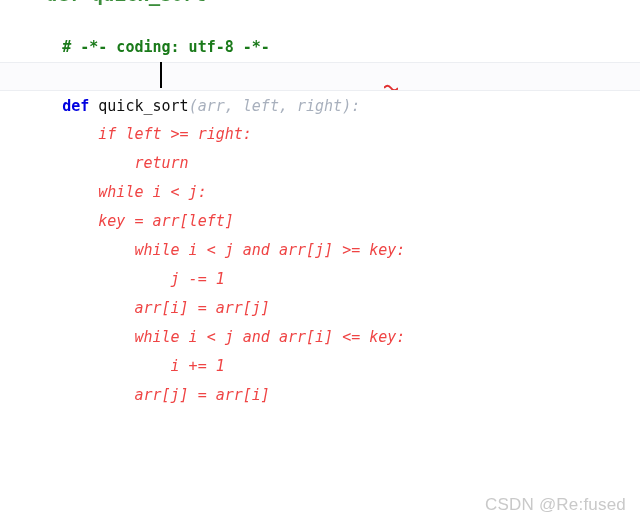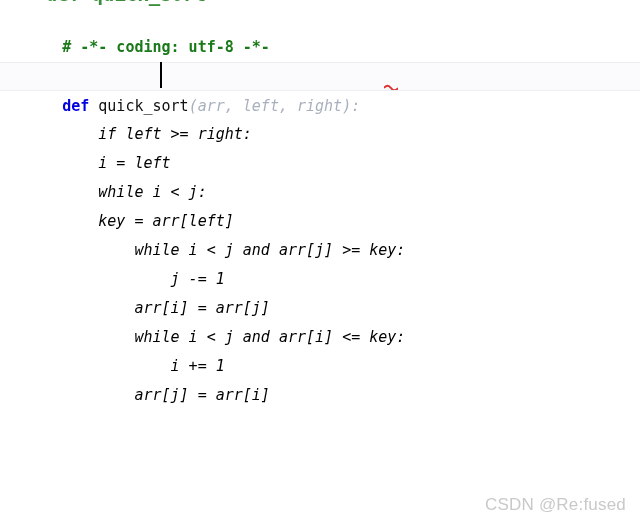--- a/index.html
+++ b/index.html
@@ -44,21 +44,21 @@
     height: 29px;
     line-height: 29px;
     font-size: 15px;
     white-space: pre;
     padding-left: 8px;
     box-sizing: border-box;
   }
 
   
   .line .txt {
-    color: #000000;
+    color: #ef4444;
     font-style: italic;
   }
 
   
   .line.comment .txt {
     color: #1a7a1a;
     font-style: normal;
     font-weight: bold;
   }
 
@@ -139,24 +139,24 @@
     </div>
 
     <div class="line current">
       <span class="kw-def">def</span><span class="fn-name"> </span><span class="fn-name">quick_sort</span><span class="params">(arr, left, right):</span>
     </div>
 
     <div class="line">
       <span class="txt">    if left &gt;= right:</span>
     </div>
 
-
-    <div class="line">
-      <span class="txt">    i = left</span>
-    </div>
+    <div class="line">
+      <span class="txt">        return</span>
+    </div>
+
 
 
     <div class="line">
       <span class="txt">    while i &lt; j:</span>
     </div>
 
     <div class="line">
       <span class="txt">    key = arr[left]</span>
     </div>
 

